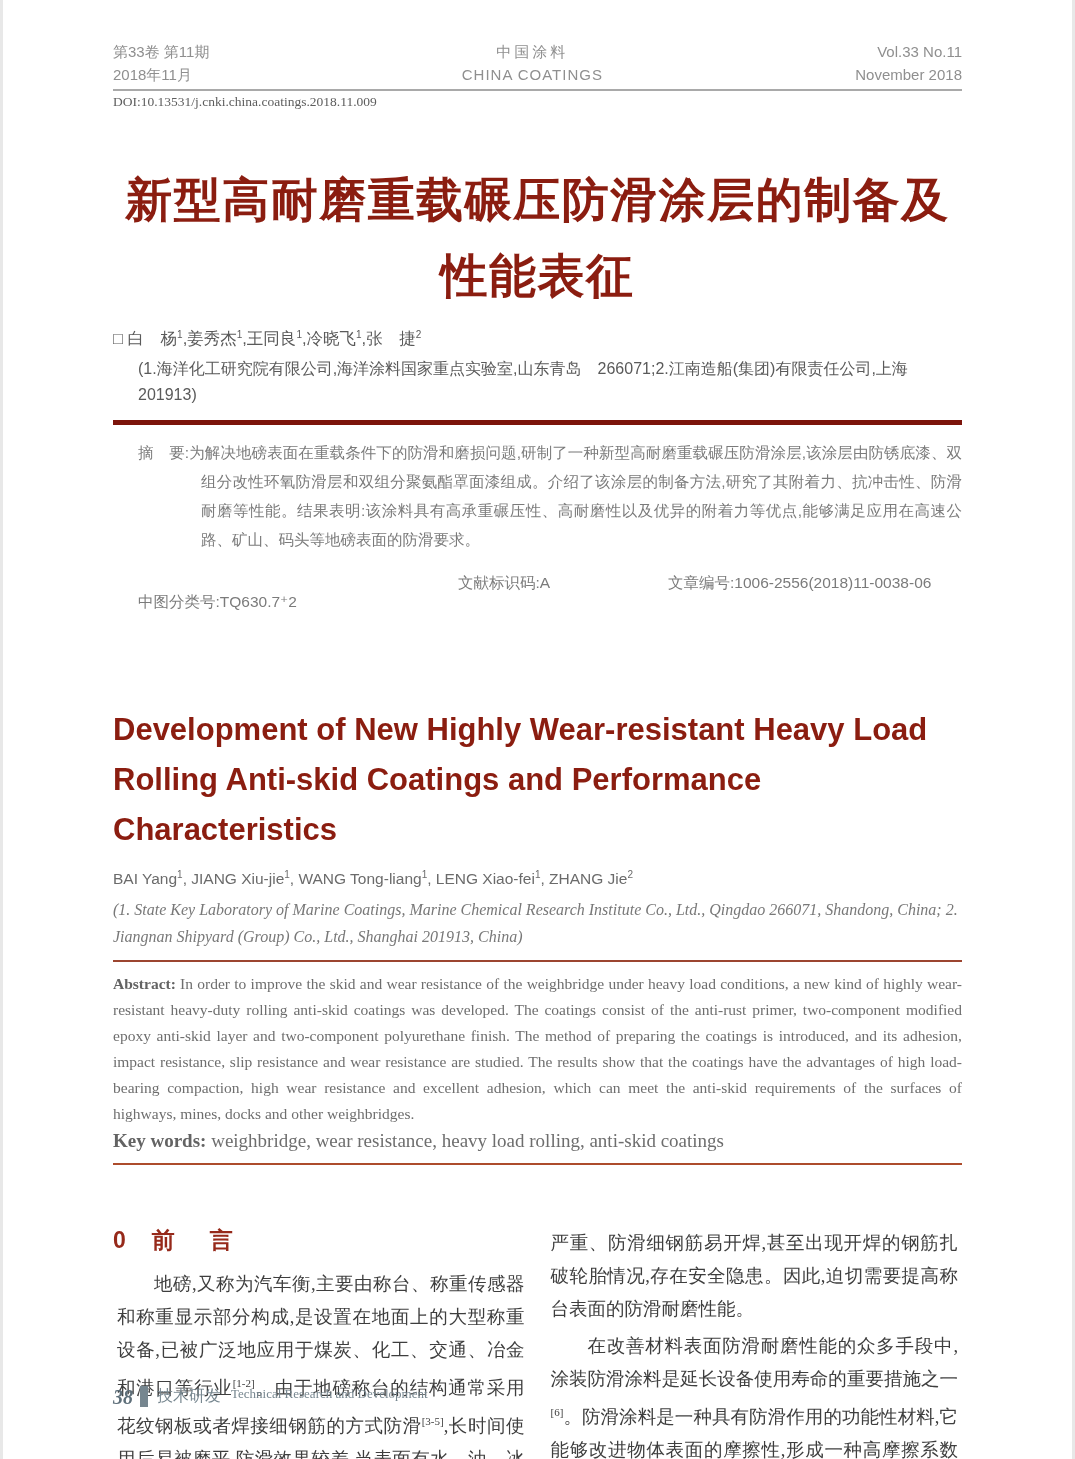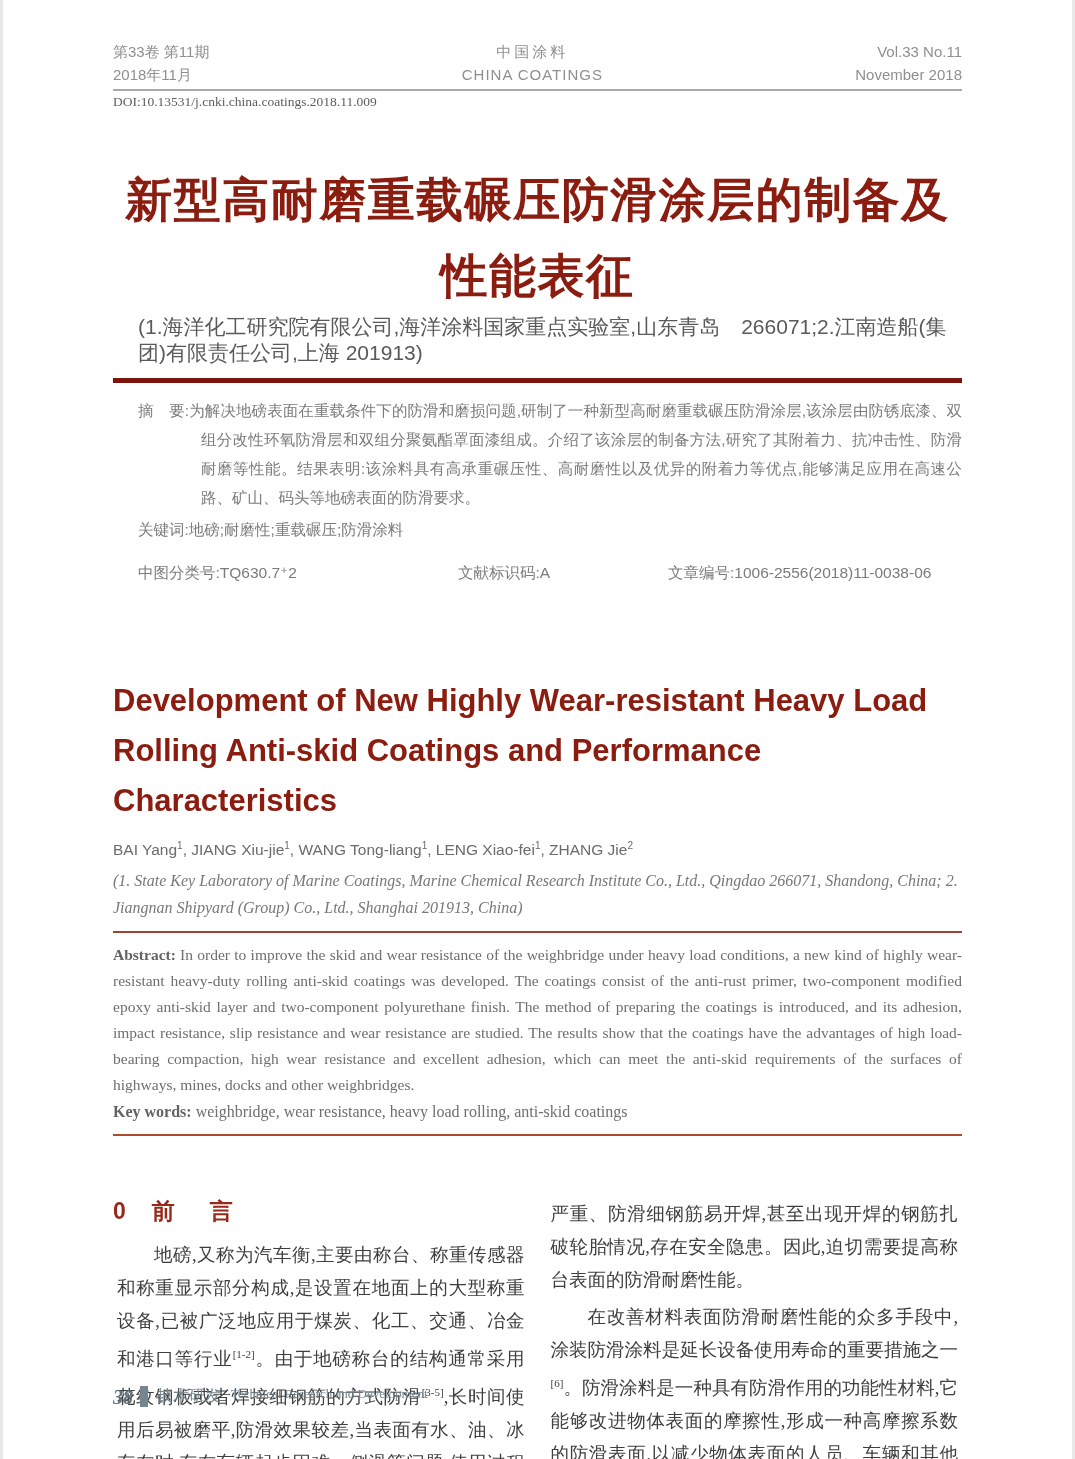--- a/index.html
+++ b/index.html
@@ -25,46 +25,46 @@
   
   .title-cn {
     margin-top:52px;
     font-size:47px; font-weight:bold; color:#8b1d10;
     letter-spacing:1.5px; line-height:76px;
     font-family:"Liberation Sans","DejaVu Sans",sans-serif;
     text-align:center;
   }
   .authors-cn { margin-top:14px; font-size:16.5px; color:#5a5a5a; }
   .authors-cn sup, .authors-en sup { font-size:10px; }
-  .affil-cn { padding-left:25px; font-size:21px; color:#5a5a5a; line-height:26px; }
+  .affil-cn { margin-top:6px; padding-left:25px; font-size:16px; color:#5a5a5a; line-height:26px; }
   .rule-thick { margin-top:12px; height:5px; background:#7c140b; }
 
   
   .frontmatter { padding-left:25px; color:#7b7b7b; }
   .abs-cn { margin-top:13px; font-size:15.5px; line-height:29px;
             padding-left:63px; text-indent:-63px; text-align:justify; }
   .kw-cn  { margin-top:3px; font-size:15.5px; line-height:29px;
             padding-left:63px; text-indent:-63px; }
   .clc-row { display:flex; margin-top:19px; font-size:15.5px; }
-  .clc-row .it1 { flex:0 0 320px; }
+  .clc-row .it1 { flex:0 0 320px;margin-top:19px; }
   .clc-row .it2 { flex:0 0 210px; }
 
   
   .title-en { margin-top:92px;
     font-size:31px; font-weight:bold; color:#8b1d10;
     line-height:50px; letter-spacing:0px; }
   .authors-en { margin-top:14px; font-size:15.5px; color:#6b6b6b; }
   .affil-en { margin-top:8px; font-size:16px; color:#787878;
     font-style:italic; line-height:27px;
     font-family:"Liberation Serif","DejaVu Serif",serif; }
   .rule-red1 { margin-top:10px; height:2px; background:#9c4530; }
   .abs-en { margin-top:9px; font-size:15.5px; color:#6e6e6e; line-height:26px;
     text-align:justify; font-family:"Liberation Serif","DejaVu Serif",serif; }
   .abs-en b, .kw-en b { color:#636363;margin-top:16px; }
-  .kw-en { margin-top:1px; font-size:16px; color:#6e6e6e; line-height:26px;
+  .kw-en { margin-top:1px; font-size:19px; color:#6e6e6e; line-height:26px;
     font-family:"Liberation Serif","DejaVu Serif",serif; }
   .rule-red2 { margin-top:9px; height:2px; background:#ad4c2c; }
 
   
   .cols { display:flex; gap:18px; margin-top:58px; align-items:flex-start; }
   .col { width:418px; }
   .sec-h { color:#96291a; font-size:23px; font-weight:bold; margin:2px 0 12px 0; }
   .sec-h .num { margin-right:26px; }
   .sec-h .ttl { letter-spacing:6px; }
   .col p { margin:4px; font-size:18.5px; color:#3e3e3e; line-height:33px;
@@ -98,28 +98,28 @@
     <div class="r">
       <div>Vol.33  No.11</div>
       <div>November  2018</div>
     </div>
   </div>
   <div class="hdr-rule"></div>
   <div class="doi">DOI:10.13531/j.cnki.china.coatings.2018.11.009</div>
 
   <div class="title-cn">新型高耐磨重载碾压防滑涂层的制备及性能表征</div>
 
+  <div class="authors-cn"><span>□ </span><span>白　杨</span><sup>1</sup><span>,姜秀杰</span><sup>1</sup><span>,王同良</span><sup>1</sup><span>,冷晓飞</span><sup>1</sup><span>,张　捷</span><sup>2</sup></div>
 
   <div class="affil-cn">(1.海洋化工研究院有限公司,海洋涂料国家重点实验室,山东青岛　266071;2.江南造船(集团)有限责任公司,上海 201913)</div>
 
   <div class="rule-thick"></div>
 
   <div class="frontmatter">
     <div class="abs-cn"><span>摘　要:</span><span>为解决地磅表面在重载条件下的防滑和磨损问题,研制了一种新型高耐磨重载碾压防滑涂层,该涂层由防锈底漆、双组分改性环氧防滑层和双组分聚氨酯罩面漆组成。介绍了该涂层的制备方法,研究了其附着力、抗冲击性、防滑耐磨等性能。结果表明:该涂料具有高承重碾压性、高耐磨性以及优异的附着力等优点,能够满足应用在高速公路、矿山、码头等地磅表面的防滑要求。</span></div>
-    <div class="kw-cn"><span>关键词:</span><span>地磅;耐磨性;重载碾压;防滑涂料</span></div>
     <div class="clc-row">
       <span class="it1"><span>中图分类号:</span><span>TQ630.7⁺2</span></span>
       <span class="it2"><span>文献标识码:</span><span>A</span></span>
       <span class="it3"><span>文章编号:</span><span>1006-2556(2018)11-0038-06</span></span>
     </div>
   </div>
 
   <div class="title-en">Development of New Highly Wear-resistant Heavy Load Rolling Anti-skid Coatings and Performance Characteristics</div>
 
   <div class="authors-en"><span>BAI Yang</span><sup>1</sup><span>, JIANG Xiu-jie</span><sup>1</sup><span>, WANG Tong-liang</span><sup>1</sup><span>, LENG Xiao-fei</span><sup>1</sup><span>, ZHANG Jie</span><sup>2</sup></div>

